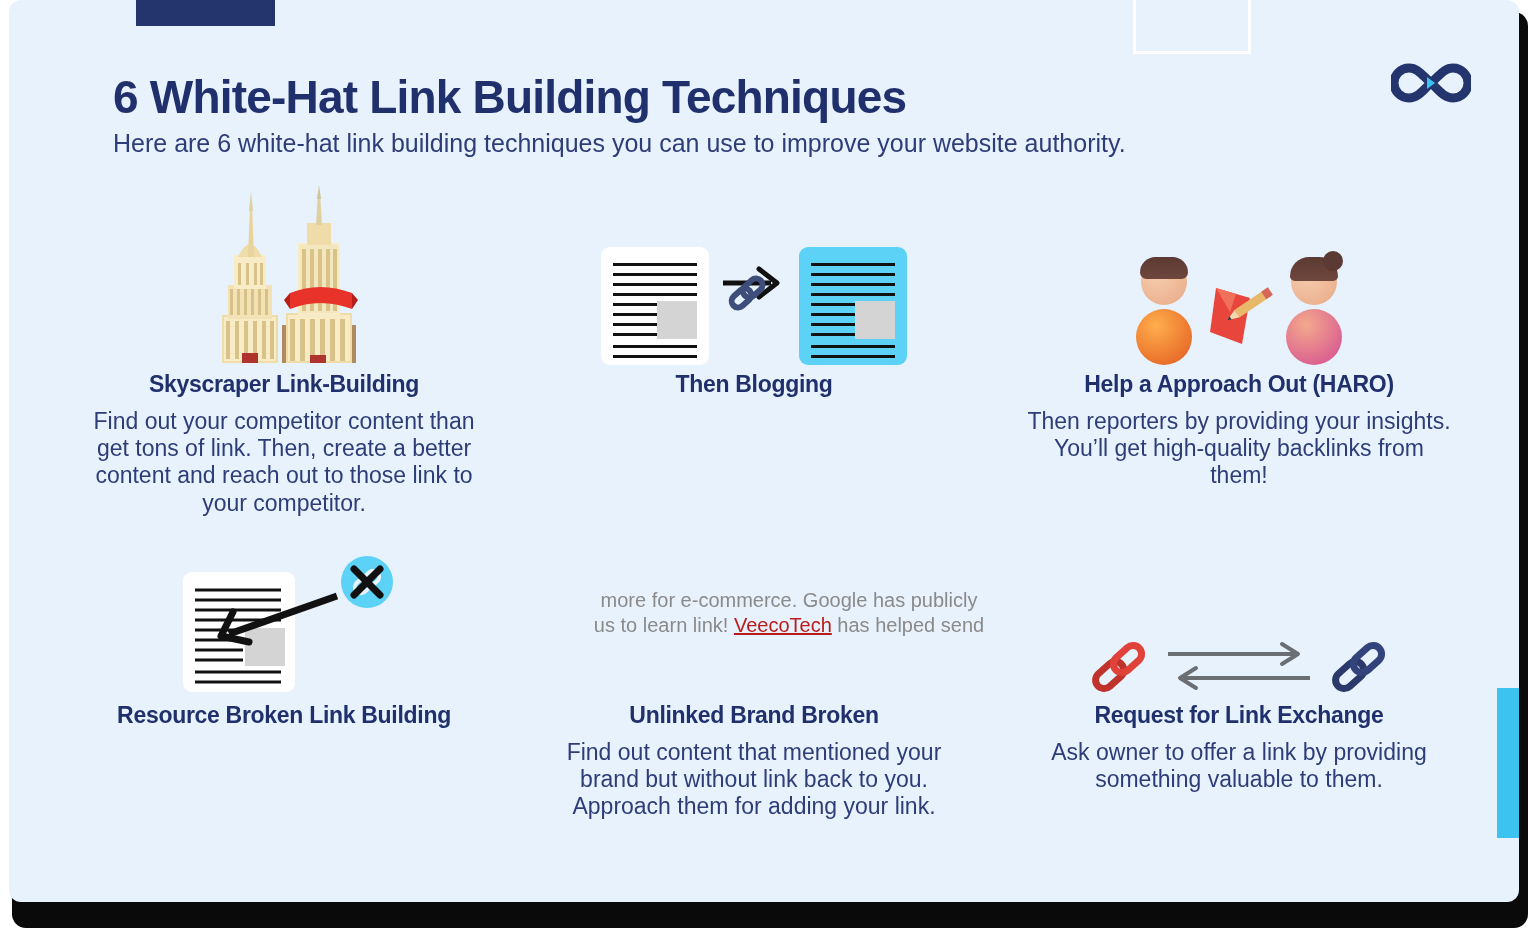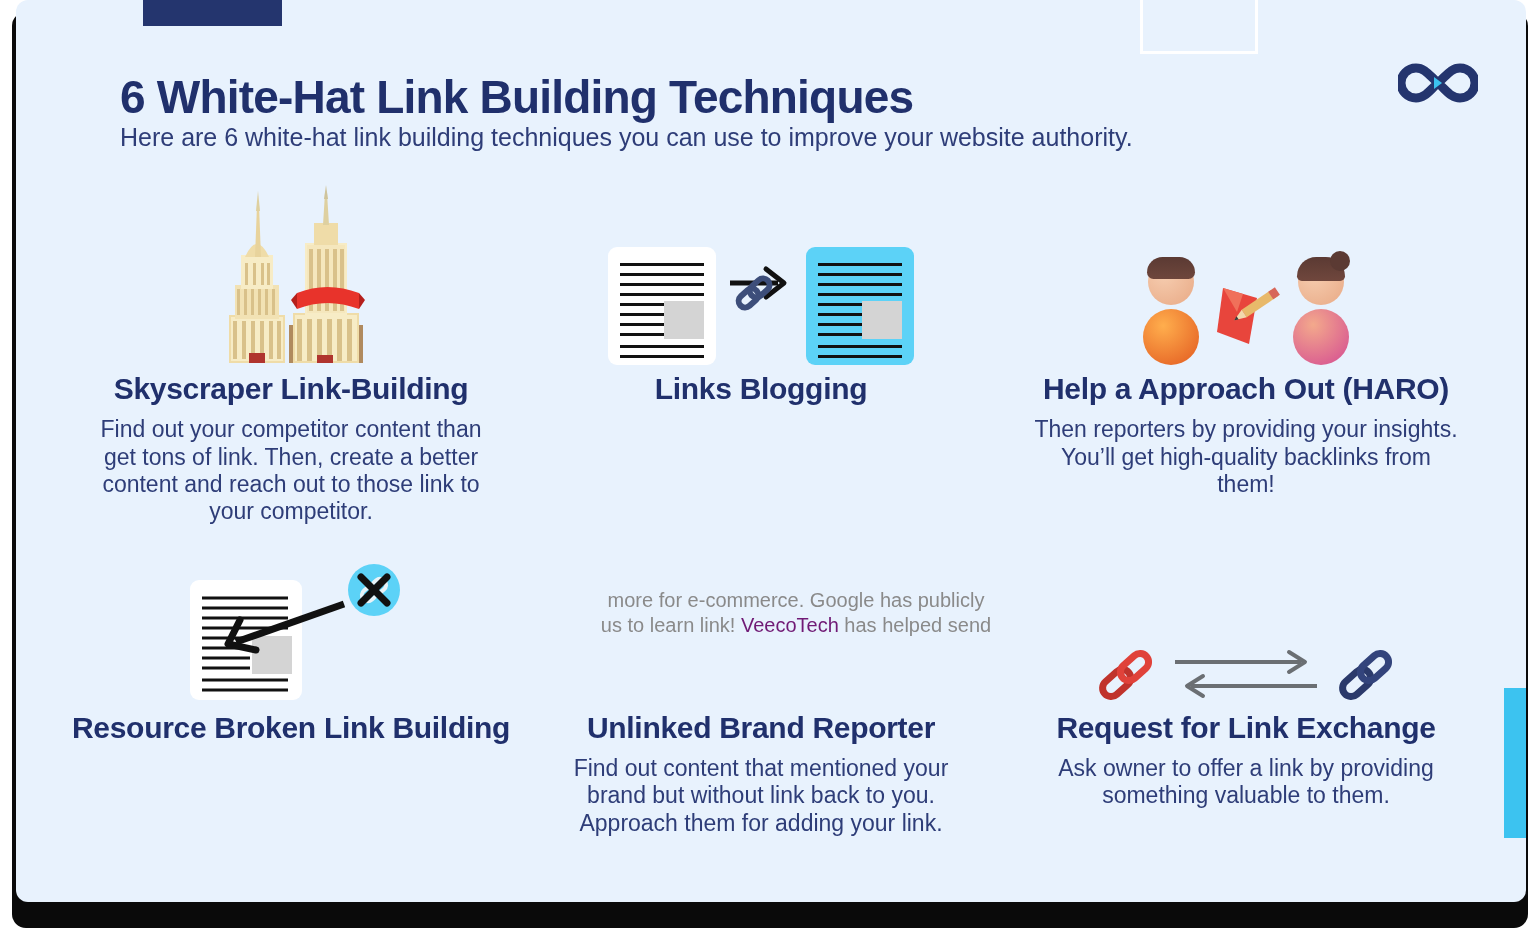--- a/index.html
+++ b/index.html
@@ -27,21 +27,21 @@
     left: 12px;
     top: 12px;
     width: 1516px;
     height: 916px;
     background: #0a0a0a;
     border-radius: 14px;
   }
 
   .card {
     position: absolute;
-    left: 16px;
+    left: 9px;
     top: 0px;
     width: 1510px;
     height: 902px;
     background: #e8f2fd;
     border-radius: 12px;
     overflow: hidden;
   }
 
   
   .top-tab {
@@ -83,21 +83,21 @@
   }
   .title {
     margin: 0;
     font-size: 46px;
     font-weight: 800;
     color: #20306c;
     letter-spacing: -0.8px;
     line-height: 1.0;
   }
   .subtitle {
-    margin: 4px 0 0 0;
+    margin: 10px 0 0 0;
     font-size: 25px;
     font-weight: 400;
     color: #2e3d78;
     line-height: 1.1;
   }
 
   .logo-infinity {
     position: absolute;
     left: 1382px;
     top: 58px;
@@ -124,21 +124,21 @@
   .art {
     height: 180px;
     display: flex;
     align-items: flex-end;
     justify-content: center;
   }
   .art.r2 { height: 165px; }
 
   .item-title {
     margin: 6px 0 0 0;
-    font-size: 30px;
+    font-size: 23px;
     font-weight: 700;
     color: #20306c;
     text-align: center;
     line-height: 1.18;
     letter-spacing: -0.3px;
   }
   .item-desc {
     margin: 10px 0 0 0;
     font-size: 23px;
     font-weight: 400;
@@ -154,21 +154,22 @@
     position: absolute;
     left: 560px;
     top: 588px;
     width: 440px;
     text-align: center;
     font-size: 20px;
     line-height: 1.25;
     color: #8a8a8a;
   }
   .overlay-text .link {
-    color: #701a75;
+    color: #b91c1c;
+    text-decoration: underline;
   }
 
   
   .sky { position: relative; width: 180px; height: 180px; }
   
   .docrow { display: flex; align-items: center; gap: 10px; }
   .doc {
     width: 108px; height: 118px; border-radius: 9px;
     background: #ffffff; position: relative;
   }
@@ -358,21 +359,21 @@
               <div class="ln" style="top:56px;width:50px"></div>
               <div class="ln" style="top:66px;width:50px"></div>
               <div class="ln" style="top:76px;width:50px"></div>
               <div class="ln" style="top:86px;width:50px"></div>
               <div class="ln" style="top:98px;width:84px"></div>
               <div class="ln" style="top:108px;width:84px"></div>
               <div class="img" style="left:56px;top:54px;width:40px;height:38px"></div>
             </div>
           </div>
         </div>
-        <h2 class="item-title">Links Blogging</h2>
+        <h2 class="item-title">Then Blogging</h2>
       </div>
 
       <div class="cell c3">
         <div class="art">
           <div class="people">
             <div class="person">
               <div class="head">
                   <div class="hair-m"></div>
                 </div>
               <div class="body-o"></div>
@@ -438,21 +439,21 @@
                 </g>
               </svg>
             </div>
           </div>
         </div>
         <h2 class="item-title">Resource Broken Link Building</h2>
       </div>
 
       <div class="cell c2" style="margin-top:14px">
         <div class="art r2"></div>
-        <h2 class="item-title">Unlinked Brand Reporter</h2>
+        <h2 class="item-title">Unlinked Brand Broken</h2>
         <p class="item-desc">Find out content that mentioned your brand but without link back to you. Approach them for adding your link.</p>
       </div>
 
       <div class="cell c3" style="margin-top:14px">
         <div class="art r2">
           <div class="exchange">
             <svg viewBox="0 0 62 60" width="62" height="60" aria-hidden="true">
               <g transform="rotate(-42 31 30)">
                 <rect x="2" y="22" width="32" height="17" rx="8.5" fill="none" stroke="#c0332c" stroke-width="7"></rect>
                 <rect x="26" y="22" width="32" height="17" rx="8.5" fill="none" stroke="#e0423a" stroke-width="7"></rect>

